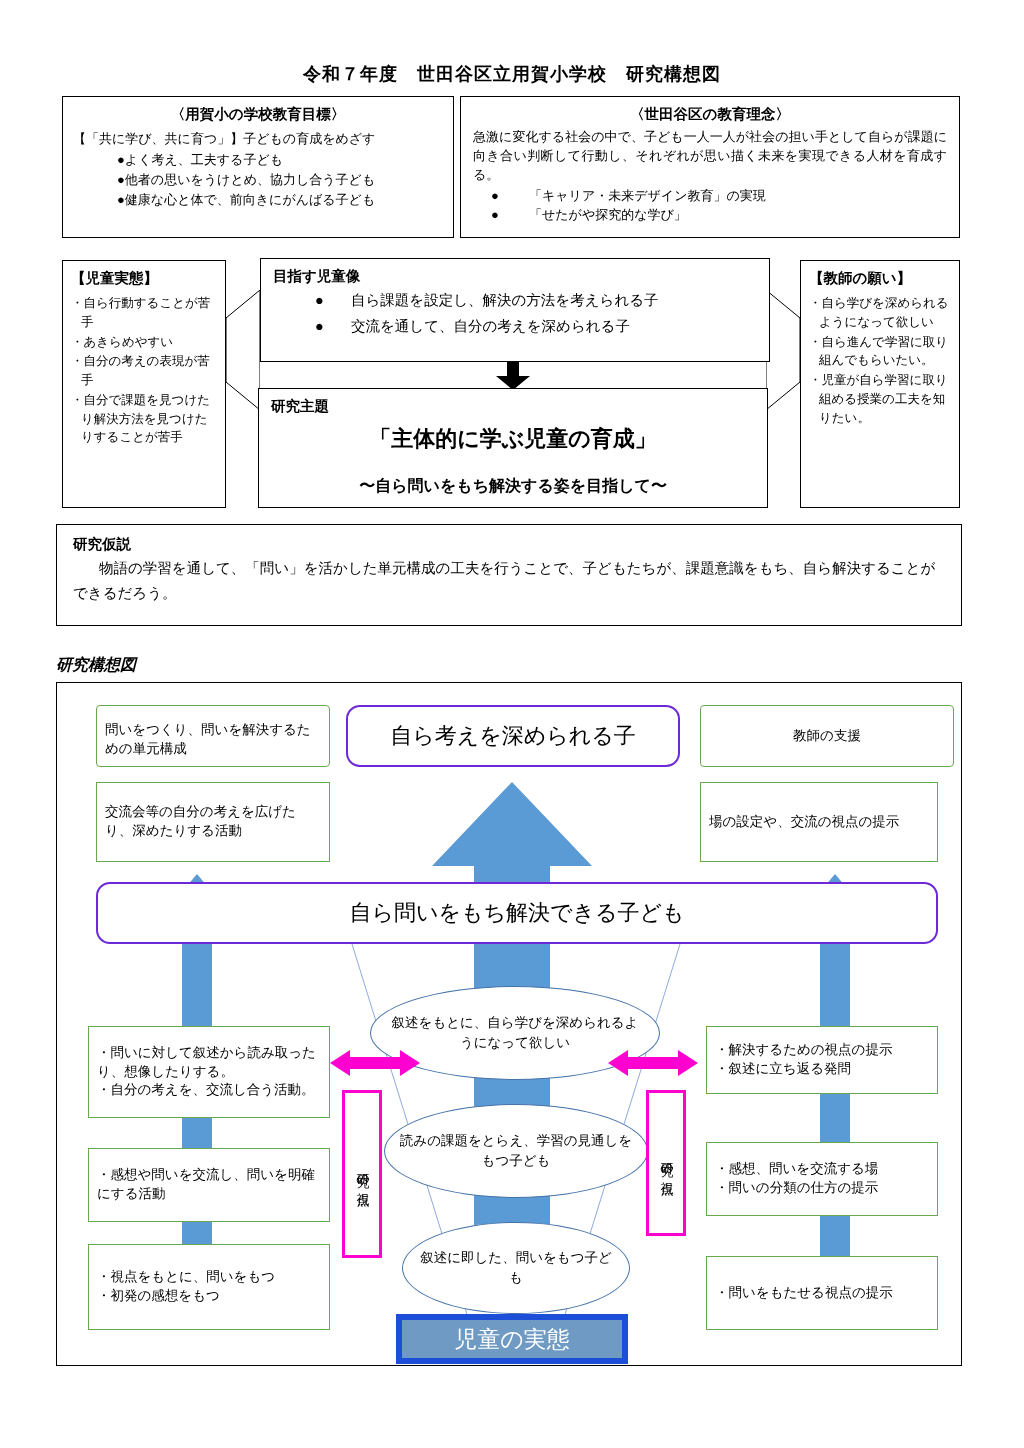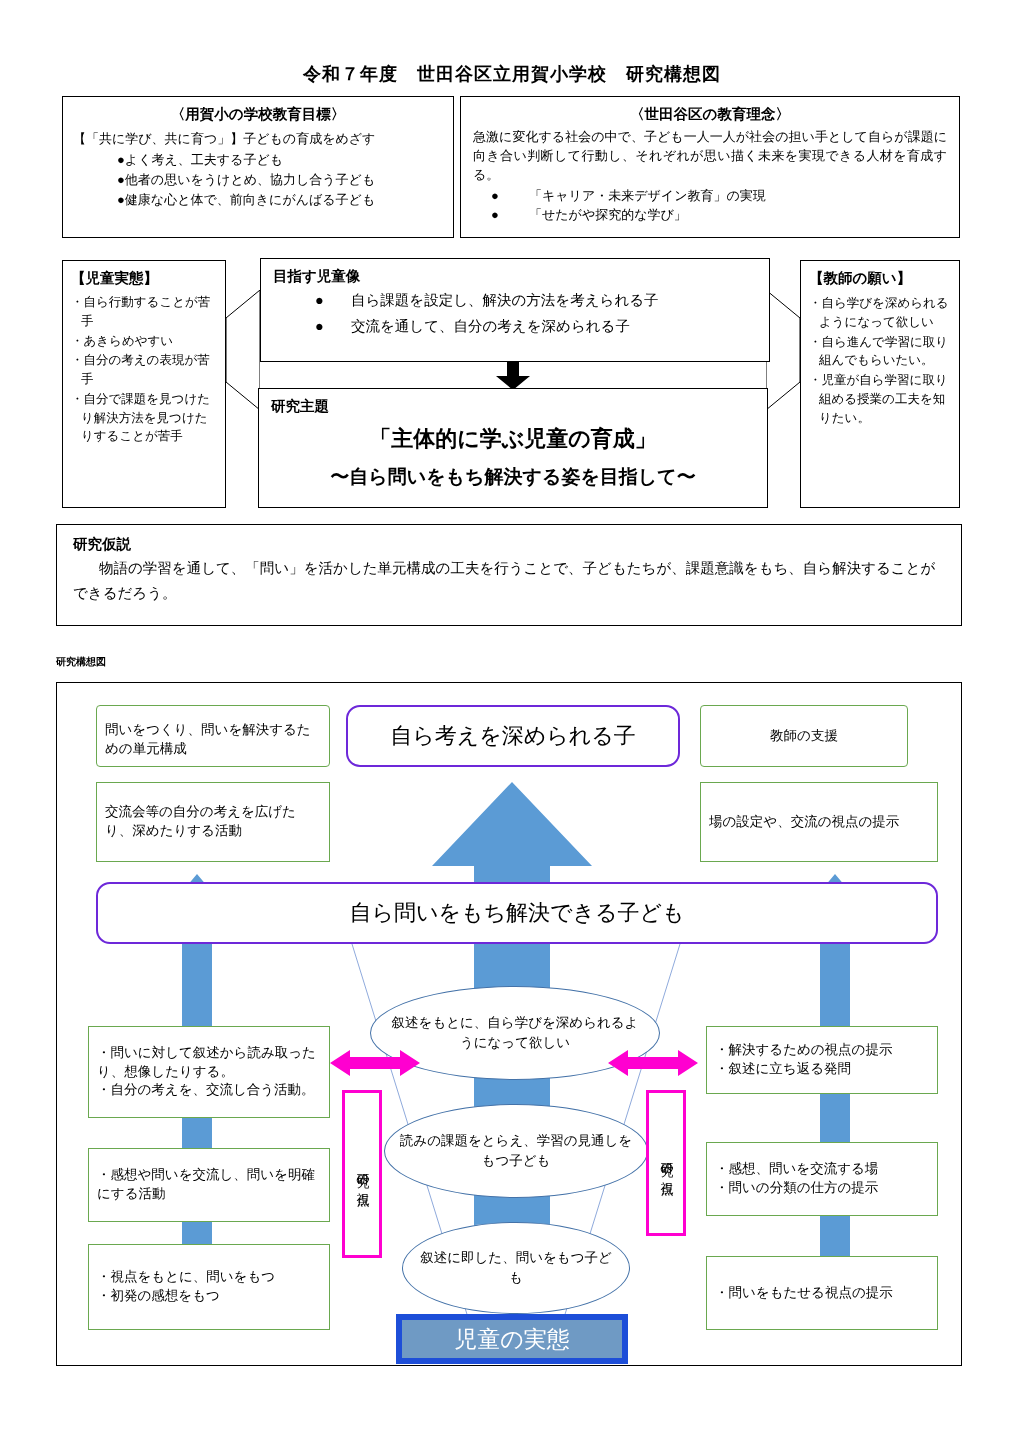--- a/index.html
+++ b/index.html
@@ -90,21 +90,21 @@
   }
   .basebox {
     background: #6f9ac4;
     border: 6px solid #1d4ed8;
     color: #fff;
     font-size: 23px;
     display: flex;
     align-items: center;
     justify-content: center;
   }
-  .hdlabel { font-size: 10px; font-weight: bold; }
+  .hdlabel { font-size: 16px; font-weight: bold; font-style: italic; }
 </style>
 </head>
 <body>
 
 <div class="page">
 
   <div class="abs title" style="left:0; top:62px; width:1024px;">令和７年度　世田谷区立用賀小学校　研究構想図</div>
 
   <div class="abs bx" style="left:62px; top:96px; width:392px; height:142px; padding:8px 10px;">
     <div class="ctr hd" style="margin-bottom:6px;">〈用賀小の学校教育目標〉</div>
@@ -118,21 +118,21 @@
 
   <div class="abs bx" style="left:460px; top:96px; width:500px; height:142px; padding:8px 12px;">
     <div class="ctr hd" style="margin-bottom:4px;">〈世田谷区の教育理念〉</div>
     <div class="small" style="text-align:justify;">急激に変化する社会の中で、子ども一人一人が社会の担い手として自らが課題に向き合い判断して行動し、それぞれが思い描く未来を実現できる人材を育成する。</div>
     <ul class="bul small" style="margin-left:18px;">
       <li><span style="display:inline-block;width:38px;">●</span><span>「キャリア・未来デザイン教育」の実現</span></li>
       <li><span style="display:inline-block;width:38px;">●</span><span>「せたがや探究的な学び」</span></li>
     </ul>
   </div>
 
-  <div class="abs bx" style="left:62px; top:260px; width:164px; height:248px; padding:8px 8px;font-family:Liberation Mono, monospace;">
+  <div class="abs bx" style="left:62px; top:260px; width:164px; height:248px; padding:8px 8px;">
     <div class="hd" style="margin-bottom:6px;">【児童実態】</div>
     <ul class="bul xsmall">
       <li style="text-indent:0; padding-left:10px; text-indent:-10px;">・自ら行動することが苦手</li>
       <li style="padding-left:10px; text-indent:-10px;">・あきらめやすい</li>
       <li style="padding-left:10px; text-indent:-10px;">・自分の考えの表現が苦手</li>
       <li style="padding-left:10px; text-indent:-10px;">・自分で課題を見つけたり解決方法を見つけたりすることが苦手</li>
     </ul>
   </div>
 
   <div class="abs bx" style="left:800px; top:260px; width:160px; height:248px; padding:8px 8px;">
@@ -160,21 +160,21 @@
     </ul>
   </div>
 
   <svg class="abs" style="left:496px; top:362px; width:34px; height:28px;">
     <polygon points="11,0 23,0 23,14 34,14 17,28 0,14 11,14" fill="#000000"></polygon>
   </svg>
 
   <div class="abs bx" style="left:258px; top:388px; width:510px; height:120px; padding:8px 12px;">
     <div class="hd">研究主題</div>
     <div class="ctr" style="font-size:22px; font-weight:bold; margin-top:8px;">「主体的に学ぶ児童の育成」</div>
-    <div class="ctr" style="font-size:19px; font-weight:bold; margin-top:10px;">〜自ら問いをもち解決する姿を目指して〜</div>
+    <div class="ctr" style="font-size:16px; font-weight:bold; margin-top:22px;">〜自ら問いをもち解決する姿を目指して〜</div>
   </div>
 
   <div class="abs bx" style="left:56px; top:524px; width:906px; height:102px; padding:10px 16px;">
     <div class="hd">研究仮説</div>
     <div style="font-size:14.5px; line-height:1.7; text-indent:26px; margin-top:2px;">物語の学習を通して、「問い」を活かした単元構成の工夫を行うことで、子どもたちが、課題意識をもち、自ら解決することができるだろう。</div>
   </div>
 
   <div class="abs hdlabel" style="left:56px; top:655px;">研究構想図</div>
 
   <div class="abs bx" style="left:56px; top:682px; width:906px; height:684px;"></div>
@@ -190,21 +190,21 @@
   </svg>
 
   <div class="abs roundbox" style="left:346px; top:705px; width:334px; height:62px; font-size:22px;">
     <span>自ら考えを深められる子</span>
   </div>
 
   <div class="abs greenbox" style="left:96px; top:705px; width:234px; height:62px; display:flex; align-items:flex-end;">
     <span>問いをつくり、問いを解決するための単元構成</span>
   </div>
 
-  <div class="abs greenbox" style="left:700px; top:705px; width:208px; height:62px; display:flex; align-items:center; justify-content:center;">
+  <div class="abs greenbox" style="left:700px; top:705px; width:254px; height:62px; display:flex; align-items:center; justify-content:center;">
     <span>教師の支援</span>
   </div>
 
   <div class="abs greenbox" style="left:96px; top:782px; width:234px; height:80px; border-radius:0; display:flex; align-items:center;">
     <span>交流会等の自分の考えを広げたり、深めたりする活動</span>
   </div>
 
   <div class="abs greenbox" style="left:700px; top:782px; width:238px; height:80px; border-radius:0; display:flex; align-items:center;">
     <span>場の設定や、交流の視点の提示</span>
   </div>

